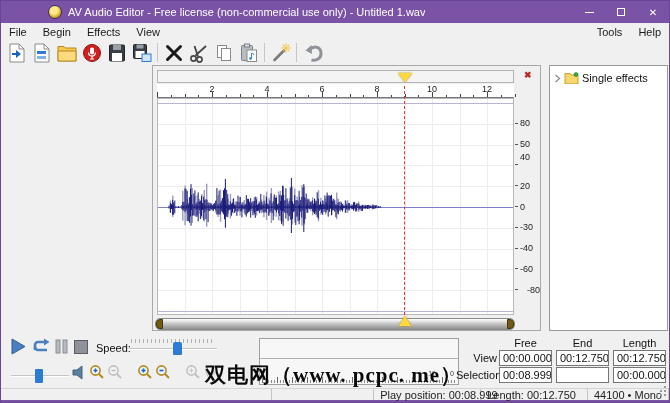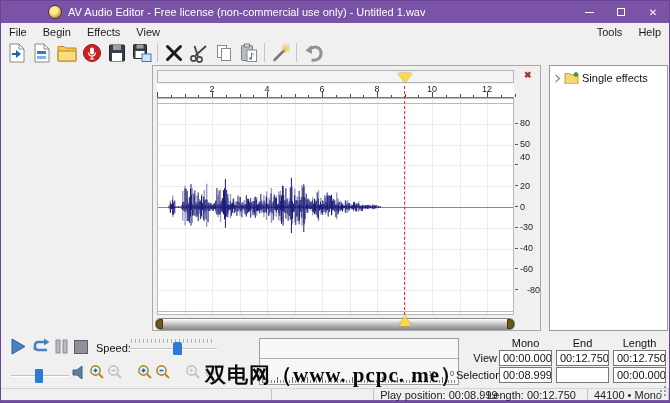--- a/index.html
+++ b/index.html
@@ -428,21 +428,21 @@
   </div>
 
   <div class="preview">
     <div class="topbox"></div>
     <div class="miniruler"></div>
     <span class="mrlabel l10">10</span>
     <span class="mrlabel l0">0</span>
   </div>
 
   <div class="posgrid">
-    <div class="poshead" style="left:43px">Mono</div>
+    <div class="poshead" style="left:43px">Free</div>
     <div class="poshead" style="left:100px">End</div>
     <div class="poshead" style="left:157px">Length</div>
     <div class="poslabel" style="top:15px">View</div>
     <input class="posfield" style="left: 43px; top: 13px;" readonly="" value="00:00.000">
     <input class="posfield" style="left: 100px; top: 13px;" readonly="" value="00:12.750">
     <input class="posfield" style="left: 157px; top: 13px;" readonly="" value="00:12.750">
     <div class="poslabel" style="top:32px">Selection</div>
     <input class="posfield" style="left: 43px; top: 30px;" readonly="" value="00:08.999">
     <input class="posfield" style="left: 100px; top: 30px;" readonly="" value="">
     <input class="posfield" style="left: 157px; top: 30px;" readonly="" value="00:00.000">

